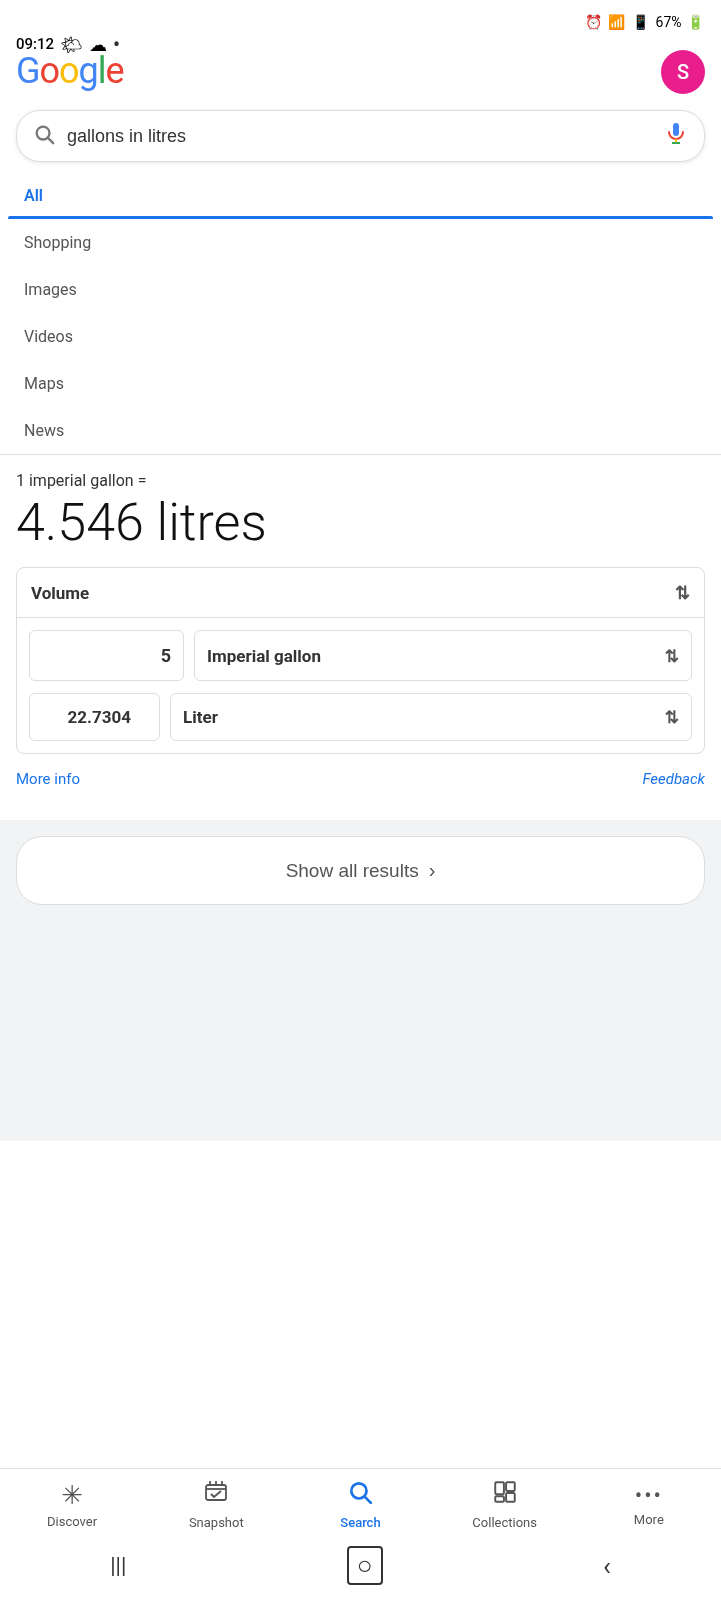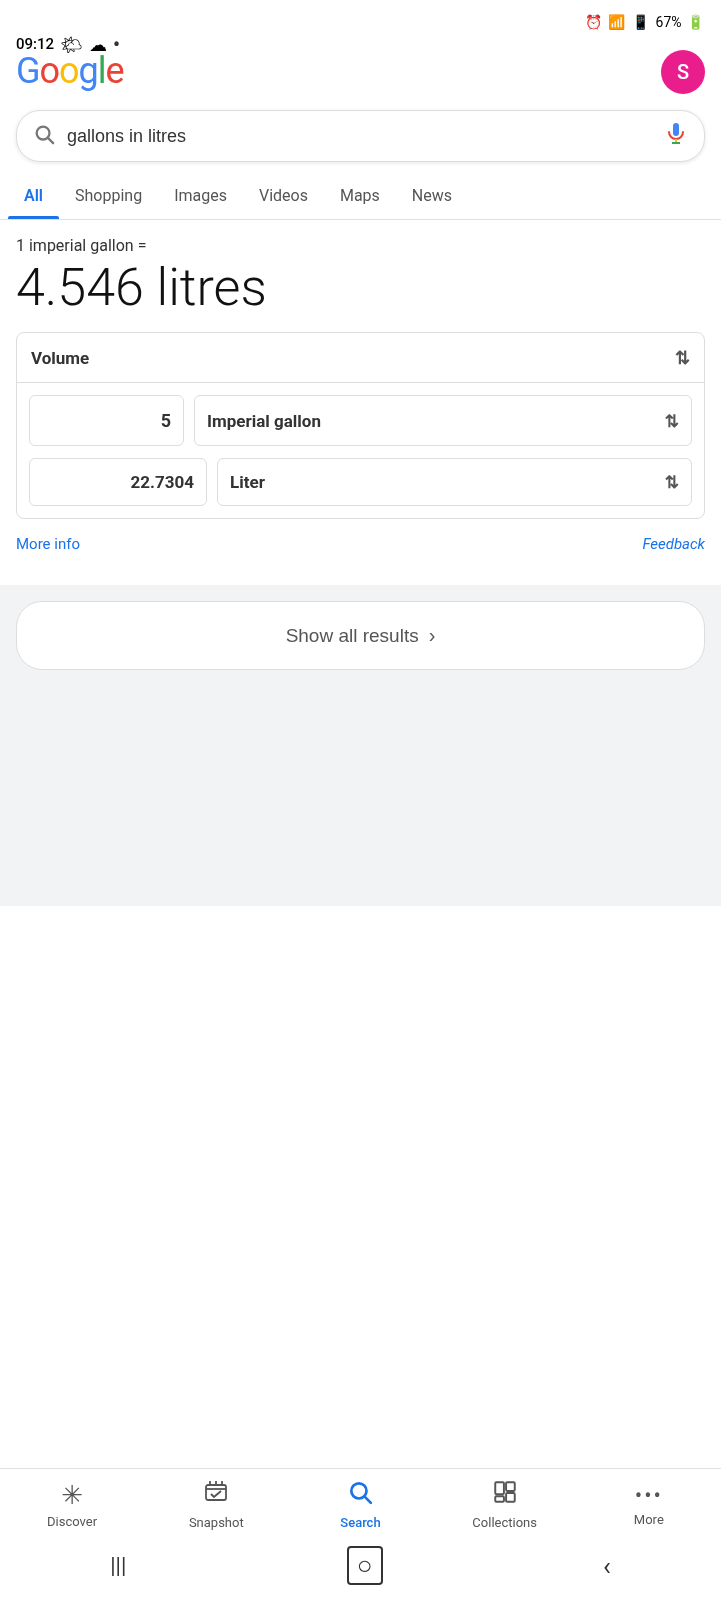--- a/index.html
+++ b/index.html
@@ -78,20 +78,21 @@
       color: #333;
     }
 
     
     .tabs-container {
       display: flex;
       border-bottom: 1px solid #e0e0e0;
       padding: 0 8px;
       background: #fff;
       overflow-x: auto;
+      flex-direction: column;
     }
     .tab {
       padding: 14px 16px;
       font-size: 16px;
       color: #555;
       white-space: nowrap;
       cursor: pointer;
       position: relative;
     }
     .tab.active {
@@ -167,24 +168,24 @@
       font-size: 17px;
       color: #333;
       flex: 1;
       display: flex;
       align-items: center;
       justify-content: space-between;
     }
     .field-num {
       border: 1px solid #ddd;
       border-radius: 6px;
-      padding: 13px 12px;
+      padding: 13px 28px;
       font-size: 17px;
       color: #333;
-      width: 178px;
+      width: 131px;
       text-align: right;
     }
     .field-select {
       border: 1px solid #ddd;
       border-radius: 6px;
       padding: 13px 12px;
       font-size: 17px;
       color: #333;
       flex: 1;
       display: flex;

